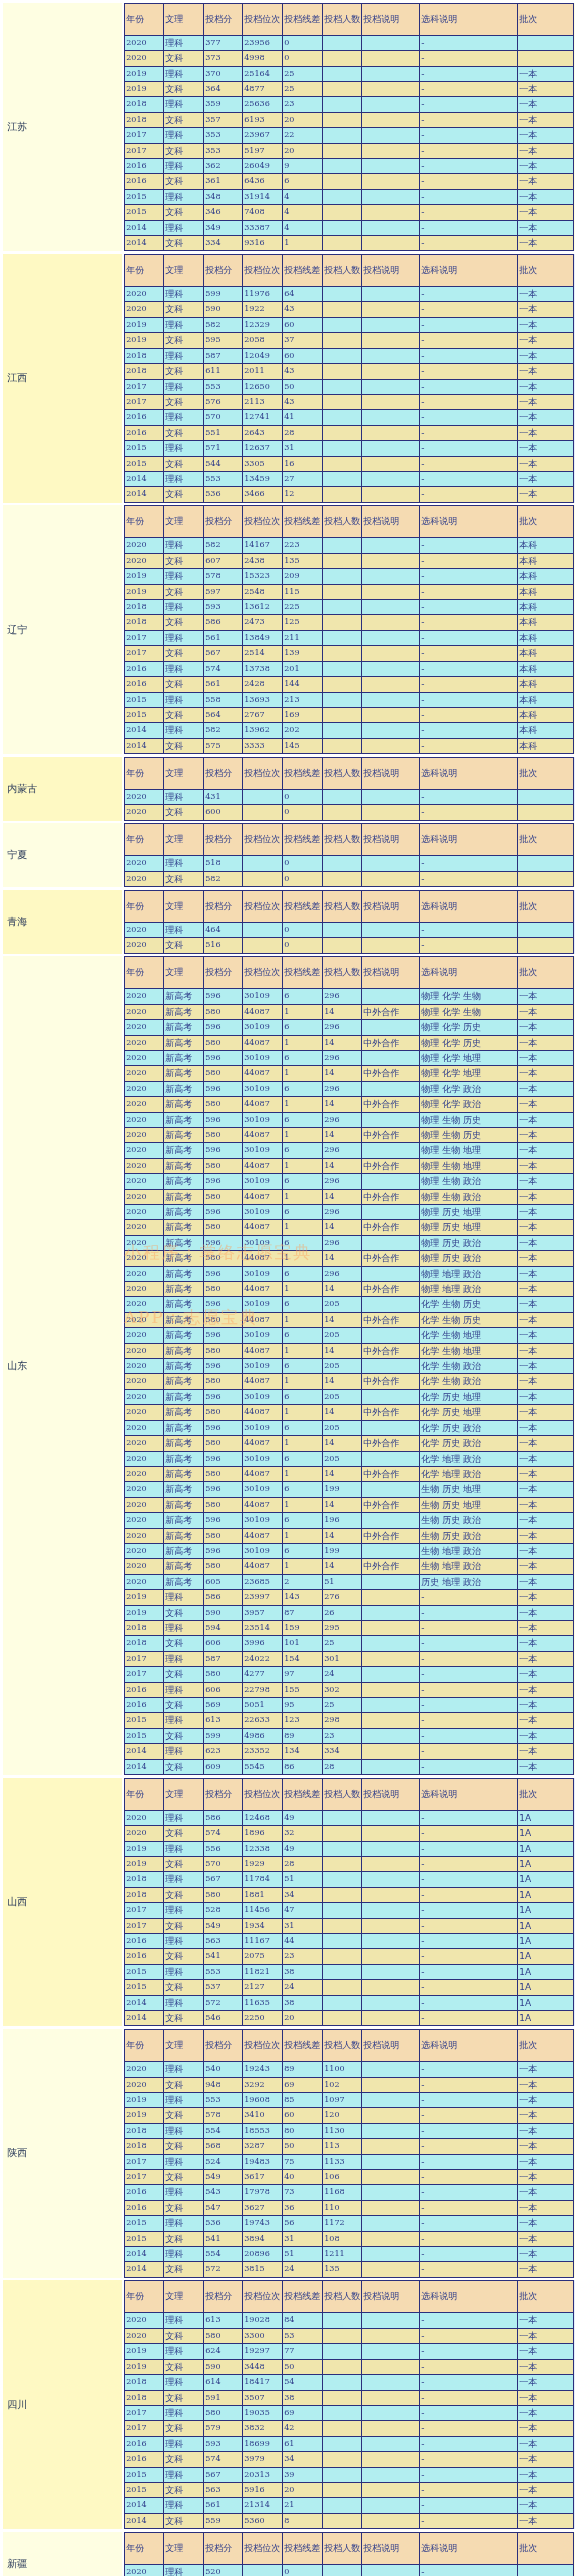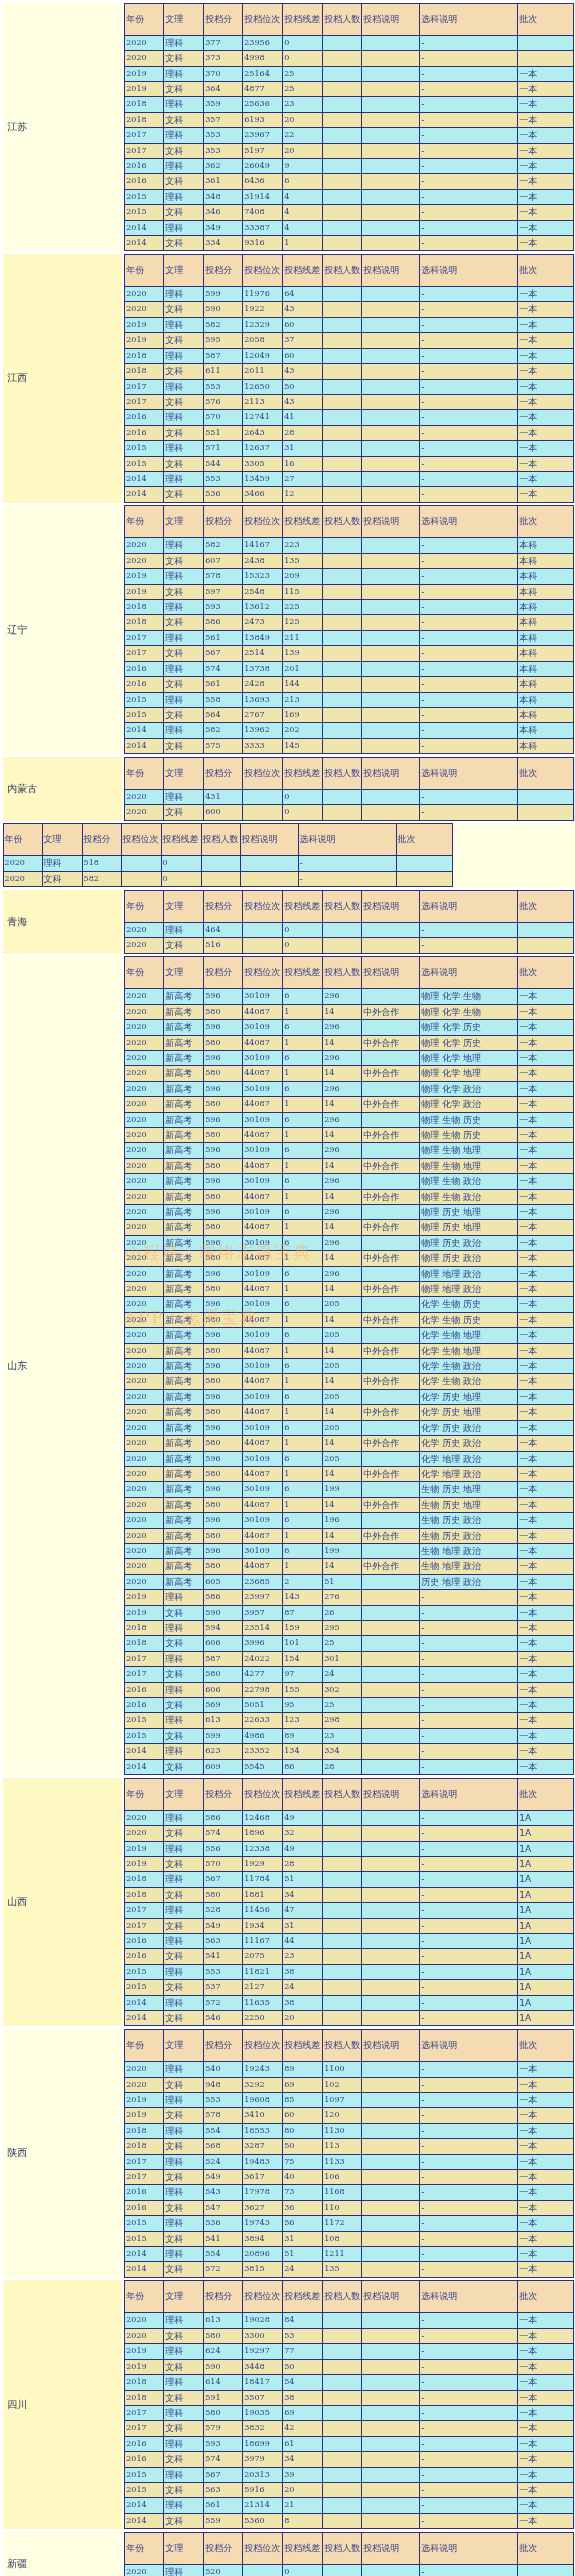--- a/index.html
+++ b/index.html
@@ -667,20 +667,21 @@
                 <td></td>
                 <td class="t-note"></td>
                 <td class="t-subj">-</td>
                 <td class="t-cjk"></td>
               </tr>
             </tbody>
         </table>
       </div>
     </div>
       <div class="prov-row alt-0">
+      <div class="prov-cell">宁夏</div>
       <div class="tbl-wrap">
         <table class="adm">
           <colgroup>
             <col class="c-year">
               <col class="c-type">
               <col class="c-score">
               <col class="c-rank">
               <col class="c-diff">
               <col class="c-num">
               <col class="c-note">

